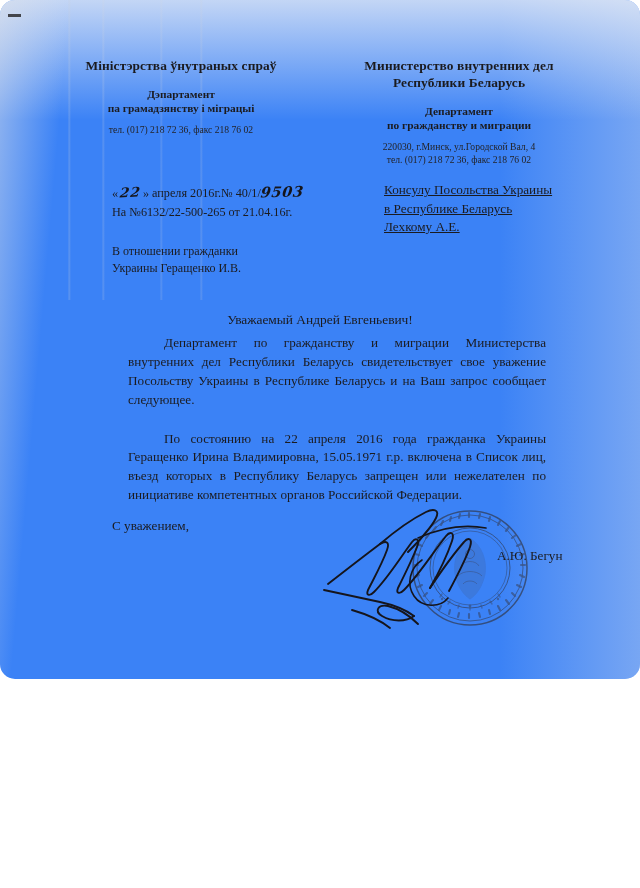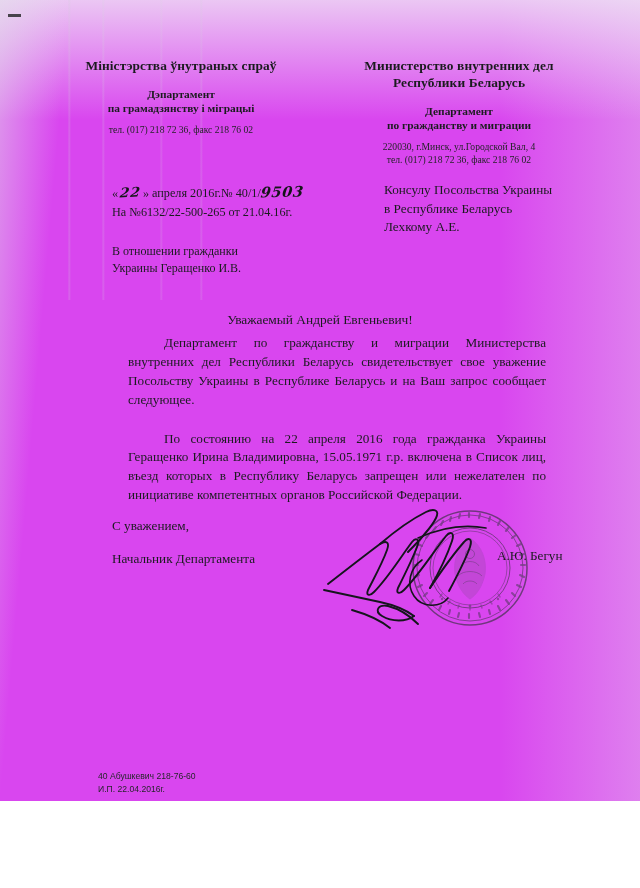--- a/index.html
+++ b/index.html
@@ -3,25 +3,26 @@
 <meta charset="utf-8">
 <style>
   html, body {
     margin: 0;
     padding: 0;
     background: #ffffff;
   }
   .page {
     position: relative;
     width: 640px;
-    height: 801px;
-    background: #d946ef;
+    height: 679px;
+    background: #3b82f6;
     overflow: hidden;
     font-family: "Liberation Serif", "DejaVu Serif", serif;
     color: #1b1b1f;
+    border-radius: 15px;
   }
   
   .scan-tint {
     position: absolute;
     inset: 0;
     background:
       linear-gradient(95deg, rgba(226,228,233,0.55) 0px, rgba(255,255,255,0) 70px),
       linear-gradient(180deg, rgba(241,242,245,0.75) 0px, rgba(255,255,255,0) 120px),
       linear-gradient(90deg, rgba(255,255,255,0) 78%, rgba(233,234,238,0.35) 100%);
     pointer-events: none;
@@ -118,20 +119,21 @@
     font-size: 14.5px;
     letter-spacing: .6px;
     color: #15151a;
     display: inline-block;
     transform: skewX(-8deg) rotate(-1.5deg);
   }
   .addressee {
     margin-left: 4px;
     font-size: 13.2px;
     line-height: 1.42;
+    text-decoration: underline;
   }
 
   
   .subject {
     position: absolute;
     top: 243px;
     left: 112px;
     font-size: 12px;
     line-height: 1.42;
   }
@@ -264,21 +266,20 @@
   </div>
 
   <div class="salutation">Уважаемый Андрей Евгеньевич!</div>
 
   <div class="body">
     <p>Департамент по гражданству и миграции Министерства внутренних дел Республики Беларусь свидетельствует свое уважение Посольству Украины в Республике Беларусь и на Ваш запрос сообщает следующее.</p>
     <p>По состоянию на 22 апреля 2016 года гражданка Украины Геращенко Ирина Владимировна, 15.05.1971 г.р. включена в Список лиц, въезд которых в Республику Беларусь запрещен или нежелателен по инициативе компетентных органов Российской Федерации.</p>
   </div>
 
   <div class="sig-regards">С уважением,</div>
-  <div class="sig-title">Начальник Департамента</div>
   <div class="sig-name">А.Ю. Бегун</div>
 
   <svg class="sig-art" viewBox="0 0 230 140">
 
     <g opacity="0.62">
       <circle cx="148" cy="70" r="57" fill="none" stroke="#2f2f38" stroke-width="1.5"></circle>
       <circle cx="148" cy="70" r="53" fill="none" stroke="#2f2f38" stroke-width="0.8"></circle>
       <circle cx="148" cy="70" r="40" fill="none" stroke="#2f2f38" stroke-width="0.9"></circle>
       <circle cx="148" cy="70" r="37" fill="none" stroke="#2f2f38" stroke-width="0.6"></circle>
 

